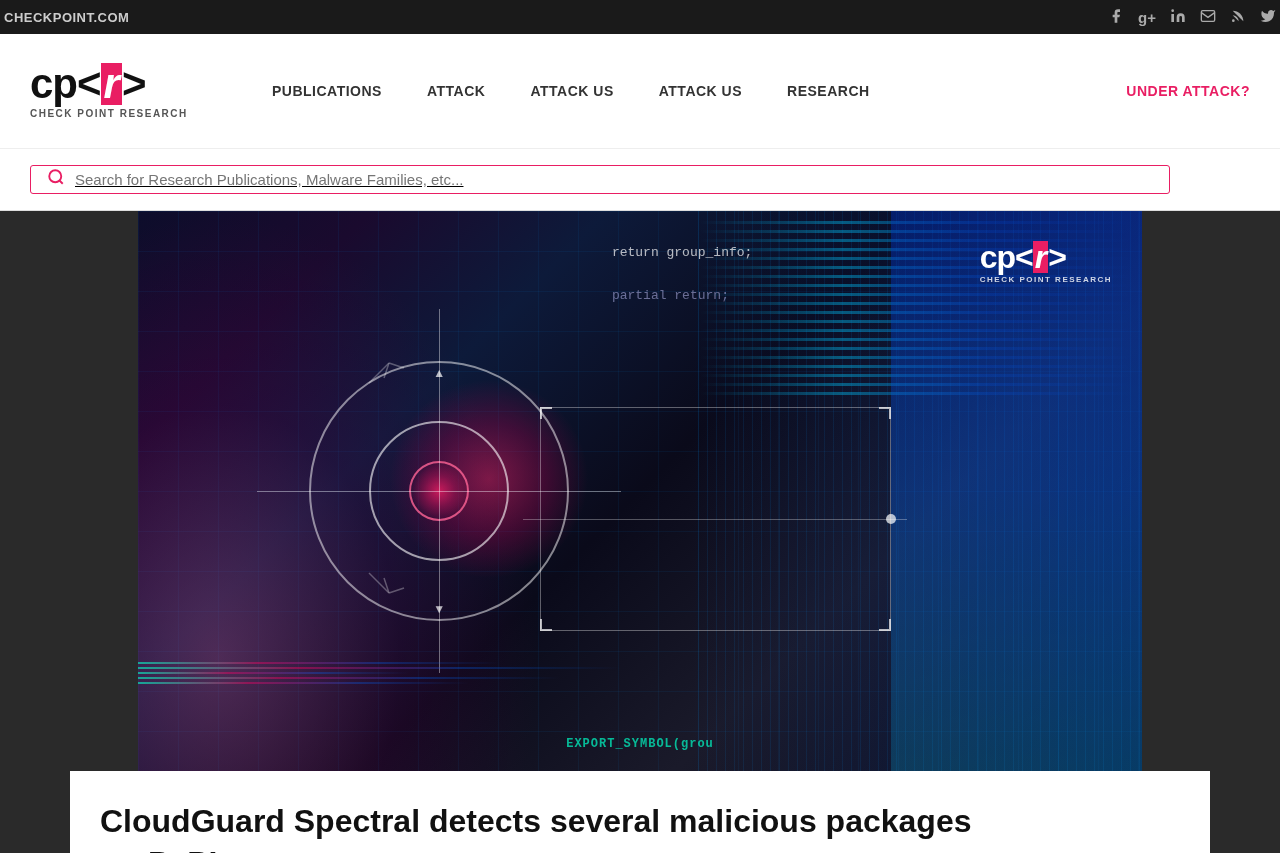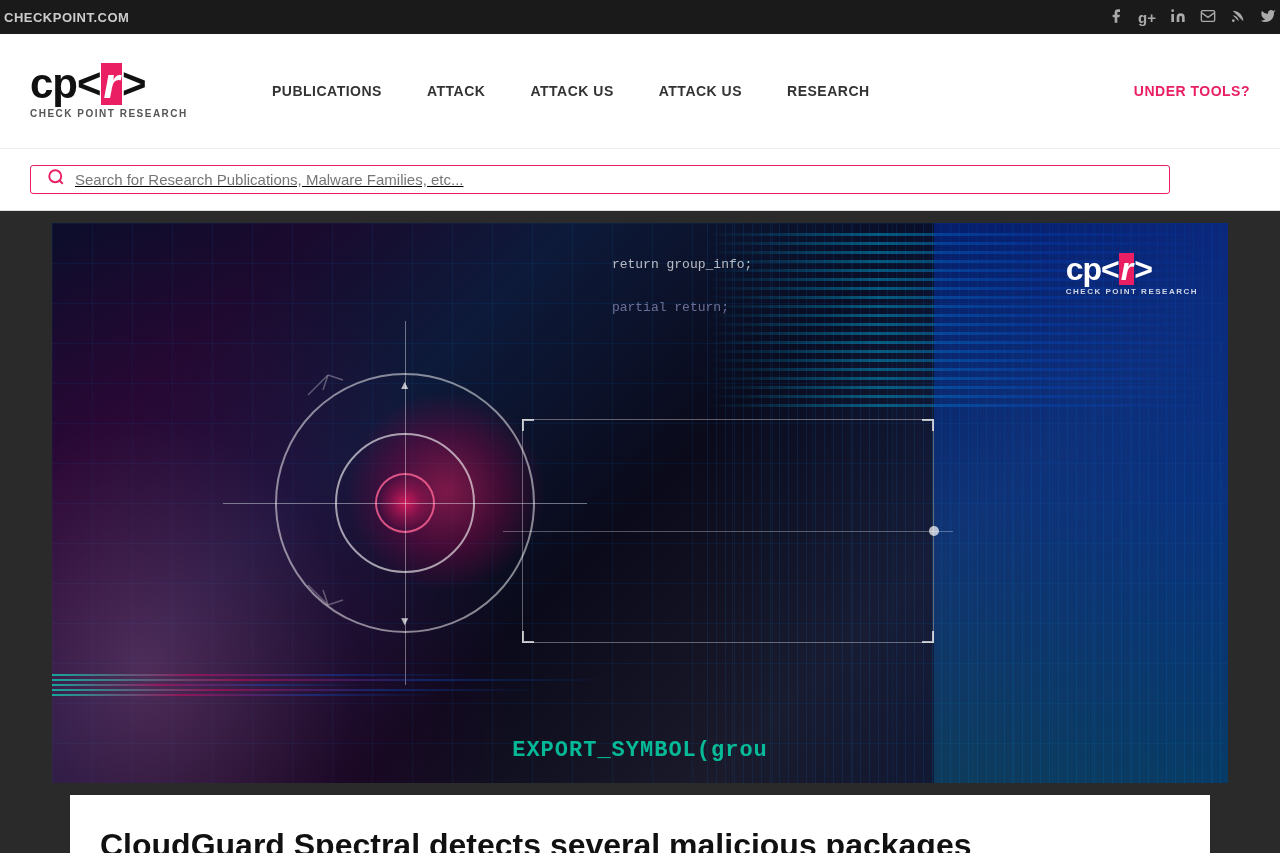--- a/index.html
+++ b/index.html
@@ -126,22 +126,22 @@
       outline: none;
       font-size: 15px;
       color: #999;
       width: 100%;
       background: transparent;
     }
 
     
     .hero {
       position: relative;
-      width: 1176px;
-      margin: 12px auto;
+      width: 1004px;
+      margin: 0 auto;
       height: 560px;
       overflow: hidden;
       background: #0a0a1a;
     }
     .hero-bg {
       width: 100%;
       height: 100%;
       background: linear-gradient(135deg,
         #0d0d2b 0%,
         #1a0a2e 15%,
@@ -269,21 +269,21 @@
     }
 
     
     .code-bottom {
       position: absolute;
       bottom: 20px;
       left: 50%;
       transform: translateX(-50%);
       color: rgba(0,255,200,0.7);
       font-family: 'Courier New', monospace;
-      font-size: 22px;
+      font-size: 12px;
       font-weight: bold;
       letter-spacing: 1px;
     }
 
     
     .target-rect {
       position: absolute;
       top: 35%;
       left: 40%;
       width: 35%;
@@ -407,21 +407,21 @@
       </div>
       <div class="logo-sub">CHECK POINT RESEARCH</div>
     </div>
 
     <nav>
       <a class="nav-item">PUBLICATIONS</a>
       <a class="nav-item">ATTACK</a>
       <a class="nav-item">ATTACK US</a>
       <a class="nav-item">ATTACK US</a>
       <a class="nav-item">RESEARCH</a>
-      <a class="nav-attack">UNDER TOOLS?</a>
+      <a class="nav-attack">UNDER ATTACK?</a>
     </nav>
   </div>
 
   <div class="search-bar-container">
     <div class="search-bar">
       <span class="search-icon-svg">
         <svg width="18" height="18" viewBox="0 0 24 24" fill="none" stroke="#e91e63" stroke-width="2.5">
             <circle cx="11" cy="11" r="8"></circle>
             <path d="M21 21l-4.35-4.35"></path>
           </svg>

